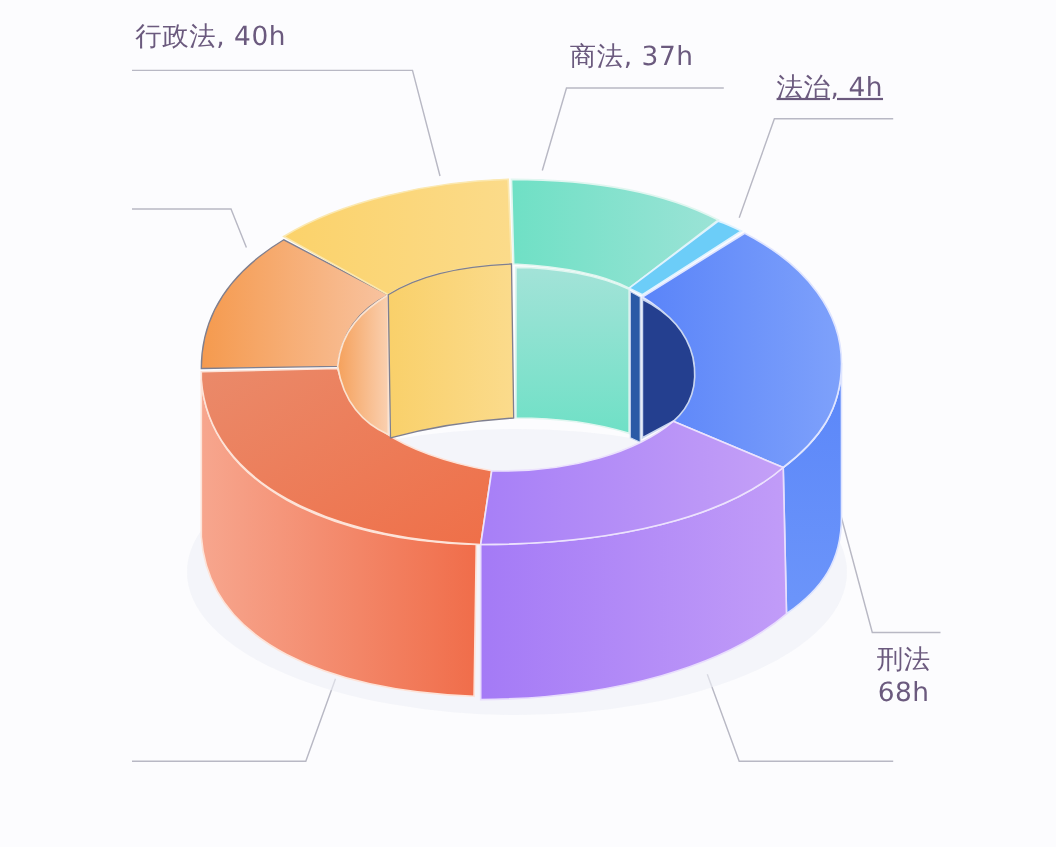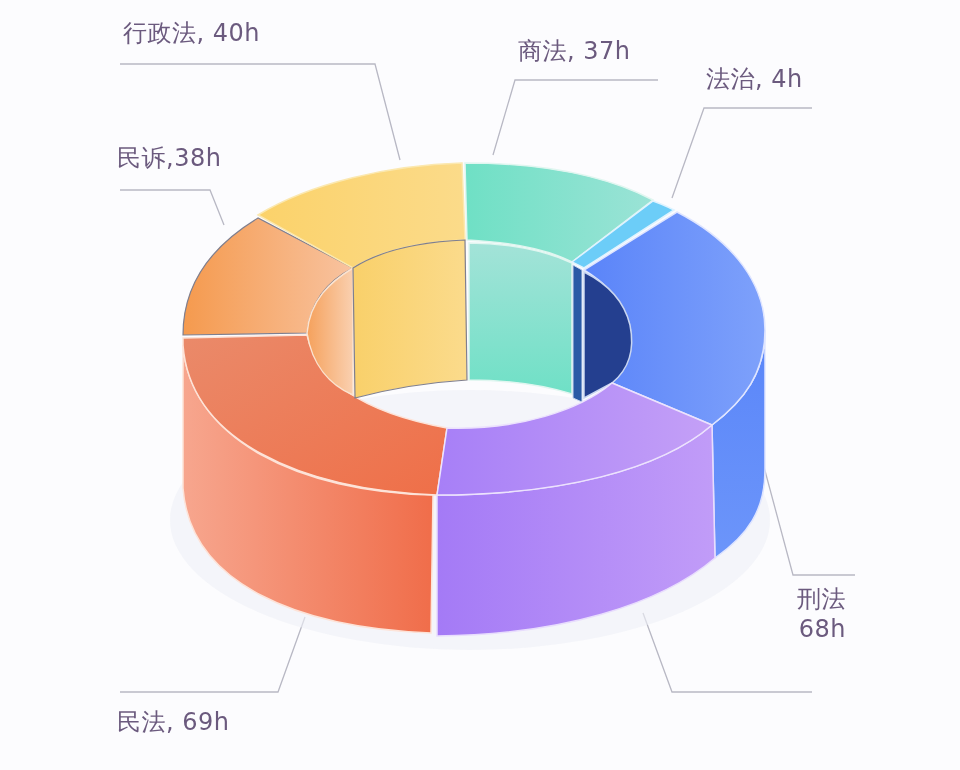--- a/index.html
+++ b/index.html
@@ -12,21 +12,21 @@
   #chart-root { position: absolute; left: 0; top: 0; width: 772px; height: 770px; }
   svg { position: absolute; left: 0; top: 0; }
   .label {
     position: absolute;
     color: #6b5a7e;
     font-size: 24px;
     letter-spacing: 0.5px;
     white-space: nowrap;
     line-height: 1.25;
   }
-  .label.multi { text-align: right; }
+  .label.multi { text-align: center; }
 </style>
 </head>
 <body>
 
 <div id="chart-root">
   <svg id="donut-svg" width="960" height="770" viewBox="0 0 960 770">
     <defs>
       <linearGradient id="g-red-side" x1="0" x2="1" y1="0" y2="0">
         <stop offset="0" stop-color="#f7a68e"></stop>
           <stop offset="1" stop-color="#f06d4a"></stop>
@@ -115,20 +115,18 @@
 
     <path d="M677,212 C735,242 765,285 765,330 C765,372 745,400 712,425 L612,383 C630,366 635,340 628,320 C620,298 604,282 584,270 Z" fill="url(#g-blue-top)" stroke="#dfe5ff" stroke-width="1.5"></path>
 
     <path d="M584,272 C606,283 624,300 630,325 C635,350 628,370 612,383 L584,398 Z" fill="#243f8f" stroke="#c9d6f0" stroke-width="1.5"></path>
 
     <path d="M612,383 L712,425 C660,470 560,495 437,495 L447,428 C520,430 580,410 612,383 Z" fill="url(#g-purple-top)" stroke="#ece2fd" stroke-width="1.5"></path>
   </svg>
 
   <div class="label" style="left:123px; top:18px;">行政法, 40h</div>
   <div class="label" style="left:518px; top:36px;text-align:center;">商法, 37h</div>
-  <div class="label" style="left:706px; top:64px;">法治, 4h</div>
-  <div class="label" style="left:117px; top:143px;">民诉,38h</div>
+  <div class="label" style="left:706px; top:64px;text-decoration:underline;">法治, 4h</div>
   <div class="label multi" style="left:797px; top:584px;">
     <div>刑法</div>
     <div>68h</div>
   </div>
-  <div class="label" style="left:117px; top:707px;">民法, 69h</div>
 </div>
 
 </body></html>

